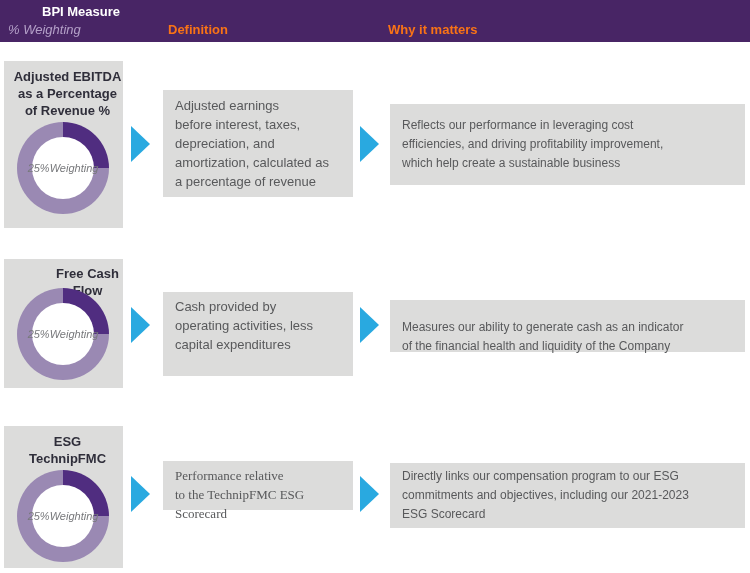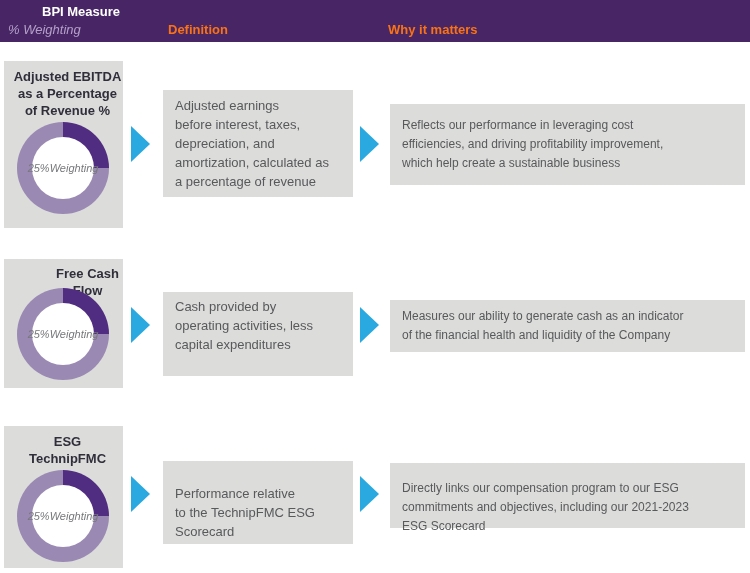--- a/index.html
+++ b/index.html
@@ -77,32 +77,32 @@
 
   
   .def-box {
     position:absolute; left:163px; width:190px;
     background:var(--box-bg);
     font-size:13px; line-height:19px; color:var(--body-text);
     white-space:pre-line; padding:6px 12px;
   }
   .df-1 { top:90px;  height:107px; }
   .df-2 { top:292px; height:84px; padding-top:5px; }
-  .df-3 { top:461px; height:83px; padding-top:23px; }
+  .df-3 { top:461px; height:49px; padding-top:5px;font-family:Liberation Serif, serif; }
 
   
   .why-box {
     position:absolute; left:390px; width:355px;
     background:var(--box-bg);
     font-size:12px; line-height:19px; color:var(--body-text);
     white-space:pre-line; padding:12px 12px;
   }
   .wh-1 { top:104px; height:81px; }
-  .wh-2 { top:300px; height:52px; padding-top:7px; }
-  .wh-3 { top:463px; height:65px; padding-top:16px; }
+  .wh-2 { top:300px; height:52px; padding-top:18px; }
+  .wh-3 { top:463px; height:65px; padding-top:4px; }
 </style>
 </head>
 <body>
 
 <div class="page">
 
   <div class="header">
     <div class="h-measure">BPI Measure</div>
     <div class="h-weighting">% Weighting</div>
     <div class="h-col h-definition">Definition</div>

